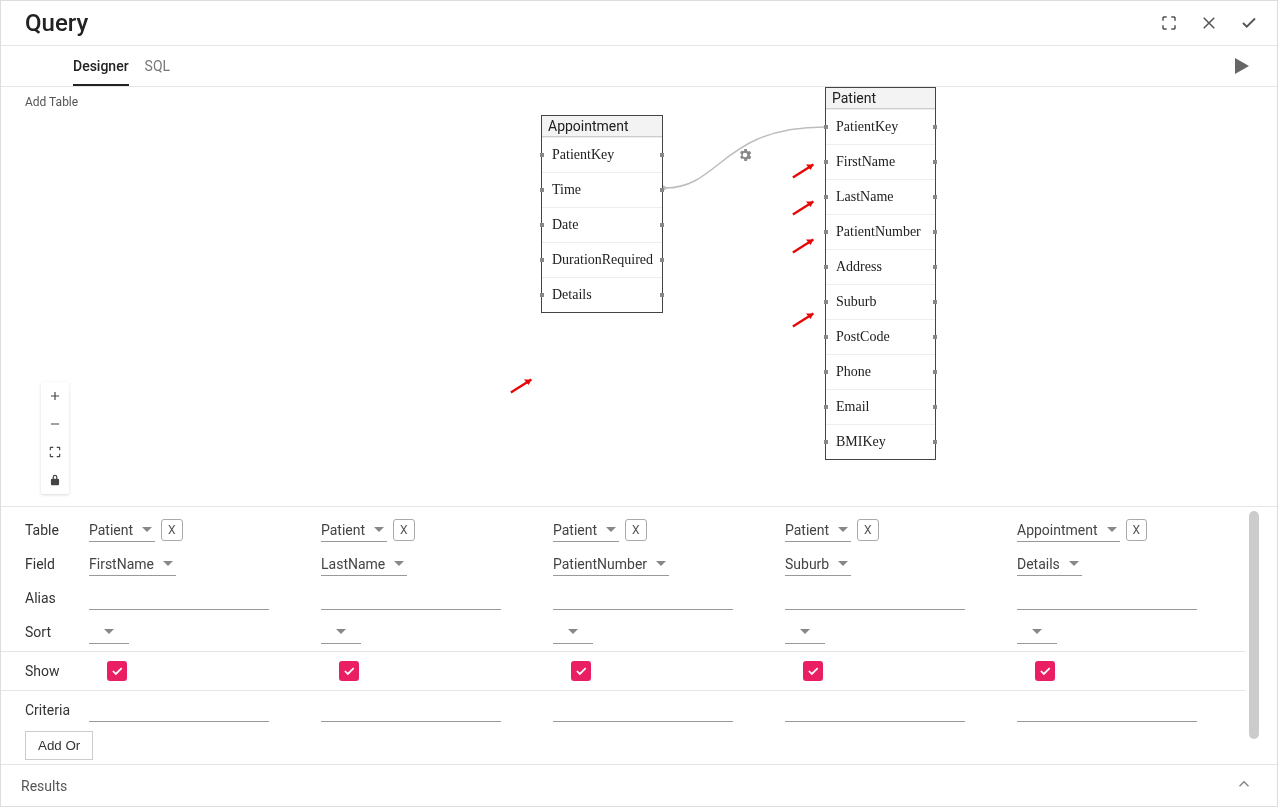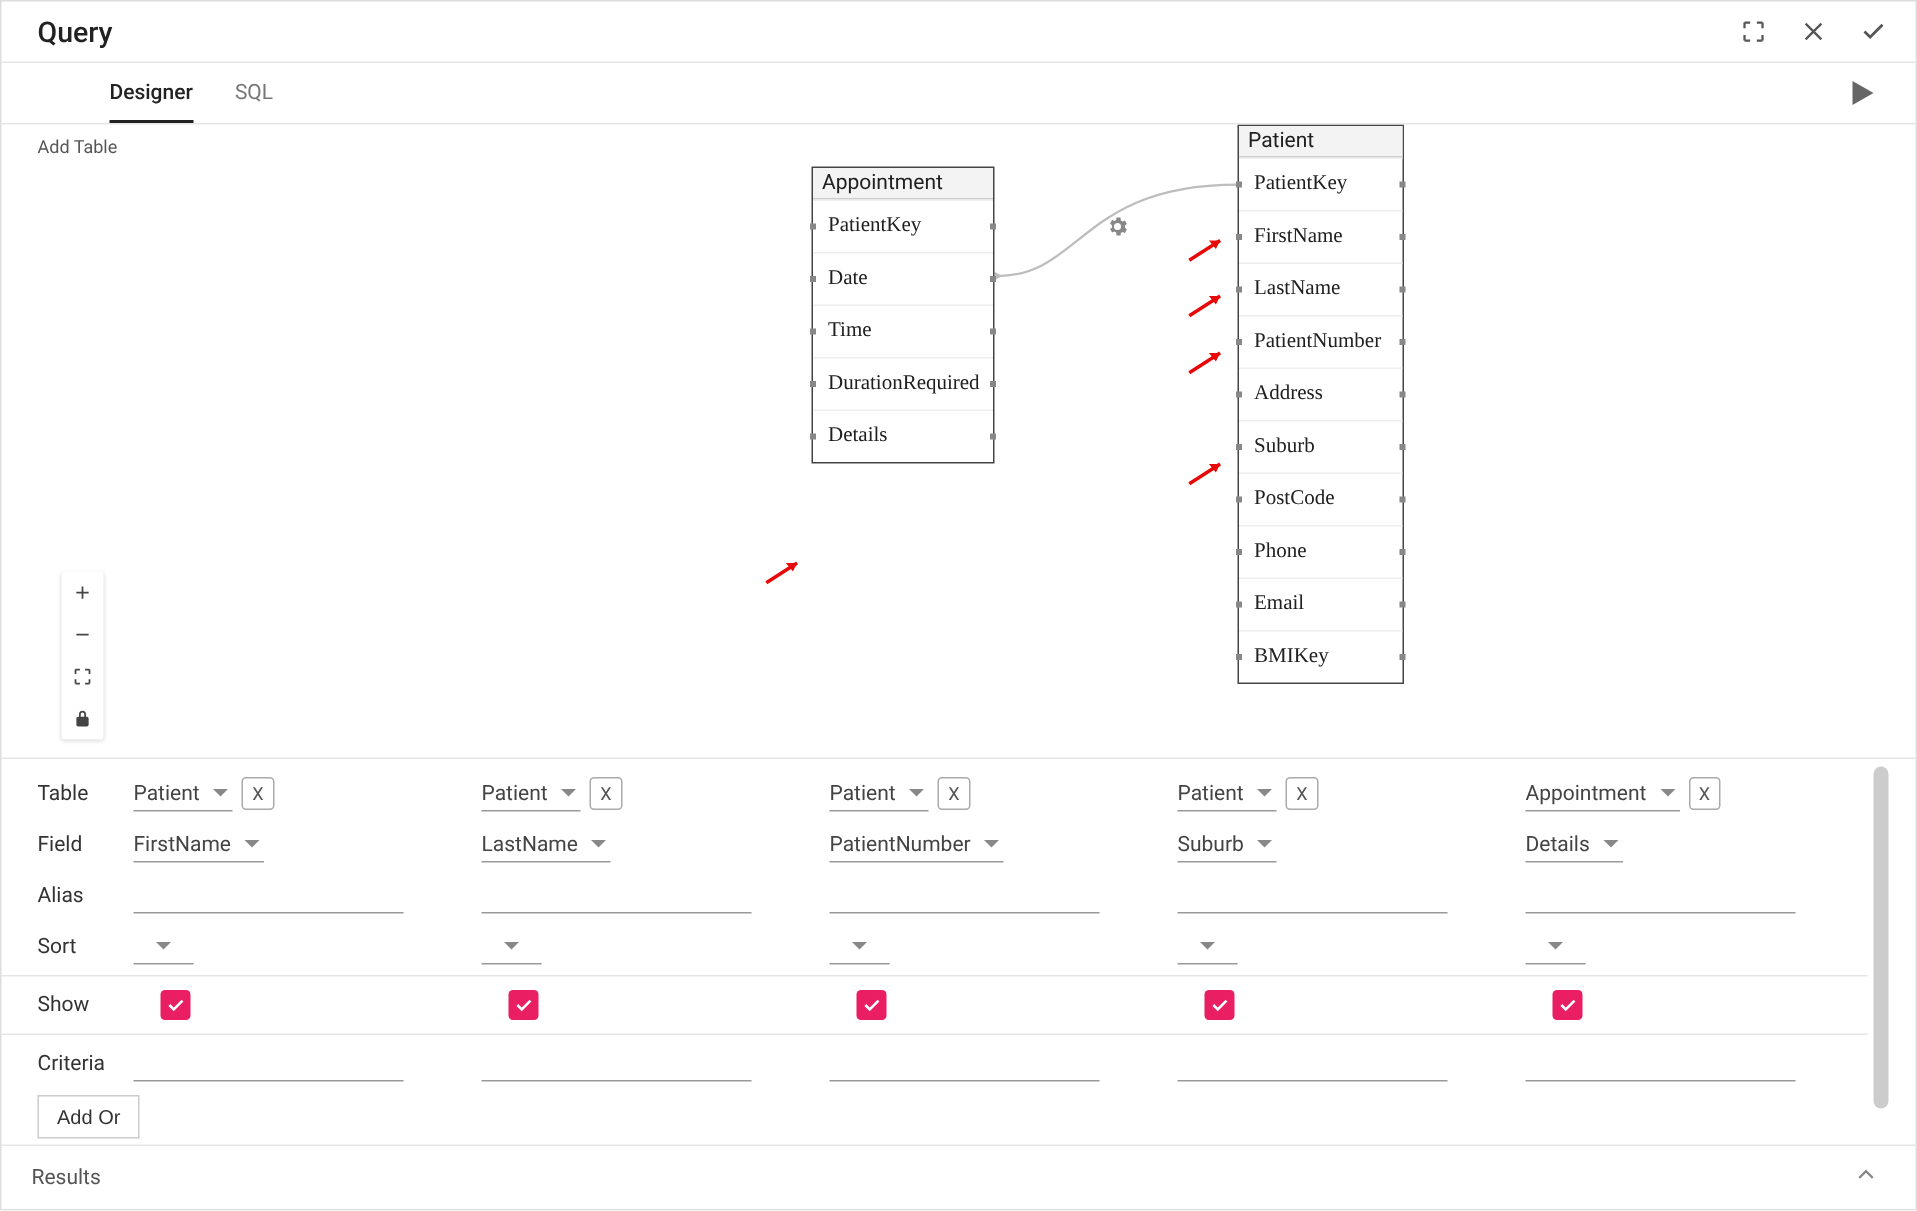--- a/index.html
+++ b/index.html
@@ -20,21 +20,21 @@
   }
   
   .titlebar {
     display: flex;
     align-items: center;
     padding: 8px 16px 8px 24px;
     border-bottom: 1px solid #e5e5e5;
   }
   .titlebar h2 {
     margin: 0;
-    font-size: 19px;
+    font-size: 24px;
     font-weight: 500;
     color: #222;
     flex: 1;
   }
   .title-actions { display: flex; gap: 16px; align-items:center;}
   .title-actions .icon-btn {
     width: 24px; height: 24px;
     display:flex; align-items:center; justify-content:center;
     cursor: pointer;
     color: #555;
@@ -44,21 +44,21 @@
   
   .tabsrow {
     display: flex;
     align-items: center;
     padding: 0 24px;
     border-bottom: 1px solid #e5e5e5;
     position: relative;
   }
   .tabs {
     display: flex;
-    gap: 28px;
+    gap: 16px;
     padding-left: 48px;
     flex: 1;
   }
   .tab {
     padding: 12px 0 10px 0;
     cursor: pointer;
     color: #777;
     font-size: 14px;
     border-bottom: 2px solid transparent;
   }
@@ -324,22 +324,22 @@
     </svg>
     <div class="gear-icon" style="left:736px; top:60px;">
       <svg viewBox="0 0 24 24">
           <path fill="#888" d="M19.4 13a7.6 7.6 0 000-2l2-1.6-2-3.4-2.4.9a7.5 7.5 0 00-1.7-1L15 3h-4l-.3 2.5a7.5 7.5 0 00-1.7 1l-2.4-.9-2 3.4L6.6 11a7.6 7.6 0 000 2l-2 1.6 2 3.4 2.4-.9a7.5 7.5 0 001.7 1L11 21h4l.3-2.5a7.5 7.5 0 001.7-1l2.4.9 2-3.4zM12 15.5A3.5 3.5 0 1115.5 12 3.5 3.5 0 0112 15.5z"></path>
         </svg>
     </div>
 
     <div class="table-card" style="left:540px; top:28px; width:122px;">
       <div class="thead">Appointment</div>
       <div class="trow"><span class="port-l"></span><span>PatientKey</span><span class="port-r"></span></div>
+      <div class="trow"><span class="port-l"></span><span>Time</span><span class="port-r"></span></div>
       <div class="trow"><span class="port-l"></span><span>Date</span><span class="port-r"></span></div>
-      <div class="trow"><span class="port-l"></span><span>Time</span><span class="port-r"></span></div>
       <div class="trow"><span class="port-l"></span><span>DurationRequired</span><span class="port-r"></span></div>
       <div class="trow"><span class="port-l"></span><span>Details</span><span class="port-r"></span></div>
     </div>
 
     <div class="table-card" style="left:824px; top:0px; width:111px;">
       <div class="thead">Patient</div>
       <div class="trow"><span class="port-l"></span><span>PatientKey</span><span class="port-r"></span></div>
       <div class="trow"><span class="port-l"></span><span>FirstName</span><span class="port-r"></span></div>
       <div class="trow"><span class="port-l"></span><span>LastName</span><span class="port-r"></span></div>
       <div class="trow"><span class="port-l"></span><span>PatientNumber</span><span class="port-r"></span></div>

